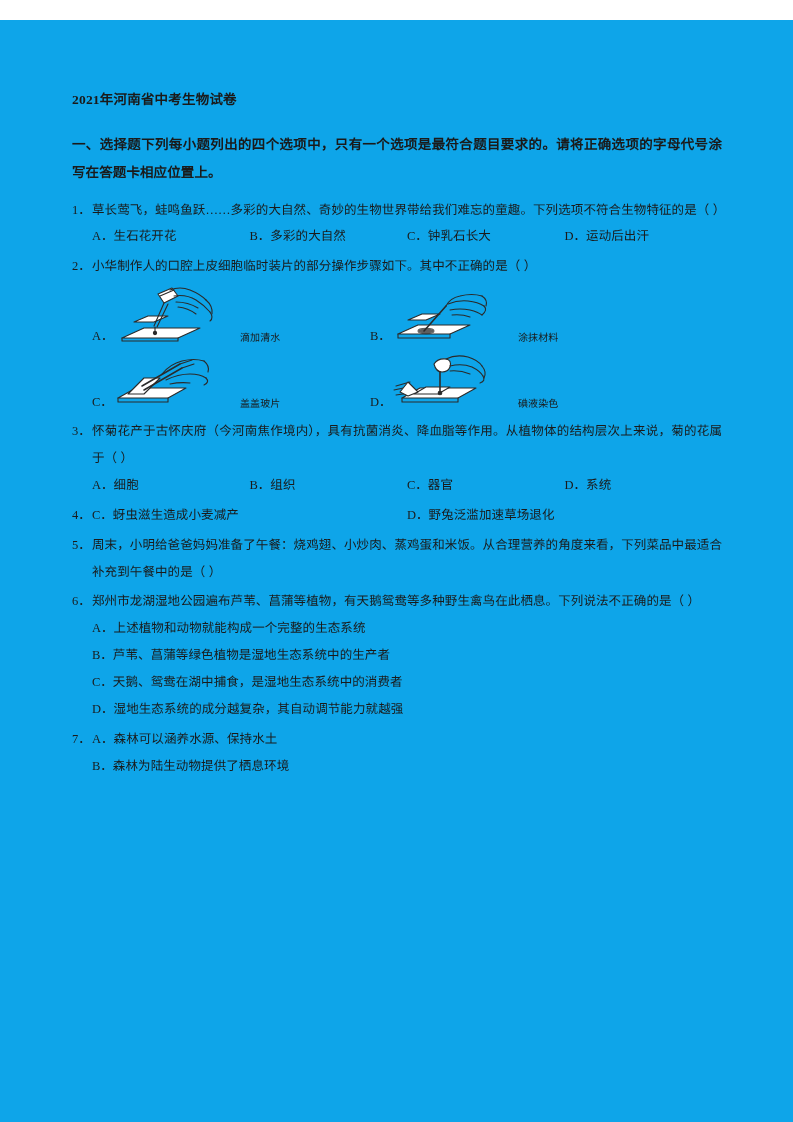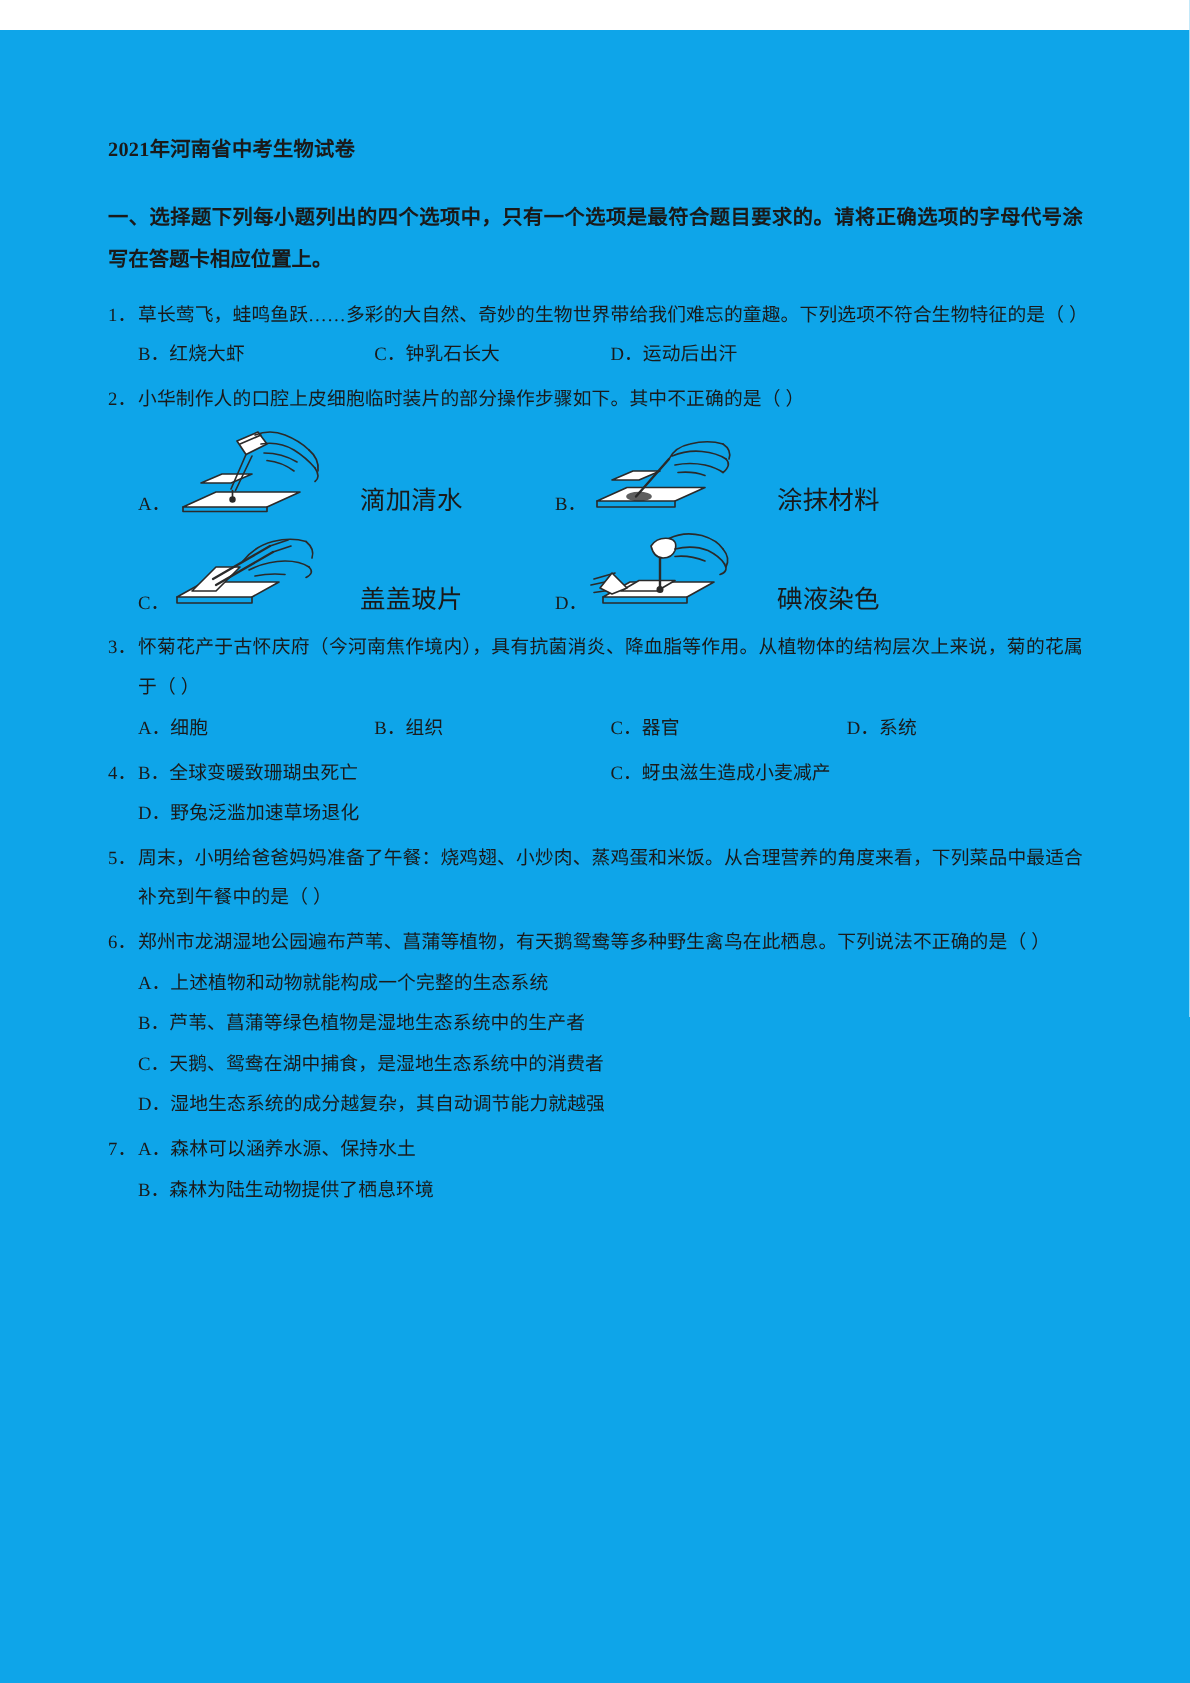--- a/index.html
+++ b/index.html
@@ -120,21 +120,21 @@
     flex: 0 0 118px;
     height: 62px;
     position: relative;
   }
   .fig-art svg {
     position: absolute;
     left: 0;
     bottom: 0;
   }
   .fig-caption {
-    font-size: 17px;
+    font-size: 10px;
     padding-bottom: 4px;
     padding-left: 8px;
     letter-spacing: 0.1px;
   }
 </style>
 </head>
 <body>
 
 <div class="page">
   <div class="content">
@@ -143,21 +143,24 @@
 
     <div class="section-head">一、选择题下列每小题列出的四个选项中，只有一个选项是最符合题目要求的。请将正确选项的字母代号涂写在答题卡相应位置上。</div>
 
     <div class="q-block">
       <div class="q-stem">
         <span class="q-num">1．</span>
         <span>草长莺飞，蛙鸣鱼跃……多彩的大自然、奇妙的生物世界带给我们难忘的童趣。下列选项不符合生物特征的是（      ）</span>
       </div>
       <div class="opts row4">
         <div class="opt">
-          <span class="opt-letter">B．</span><span class="opt-text">红烧大虾</span>
+          <span class="opt-letter">A．</span><span class="opt-text">生石花开花</span>
+        </div>
+        <div class="opt">
+          <span class="opt-letter">B．</span><span class="opt-text">多彩的大自然</span>
         </div>
         <div class="opt">
           <span class="opt-letter">C．</span><span class="opt-text">钟乳石长大</span>
         </div>
         <div class="opt">
           <span class="opt-letter">D．</span><span class="opt-text">运动后出汗</span>
         </div>
       </div>
     </div>
 
@@ -316,23 +319,20 @@
         </div>
       </div>
     </div>
 
     <div class="q-block">
       <div class="q-stem">
         <span class="q-num">4．</span>
       </div>
       <div class="opts grid2">
         <div class="opt">
-          <span class="opt-letter">B．</span><span class="opt-text">全球变暖致珊瑚虫死亡</span>
-        </div>
-        <div class="opt">
           <span class="opt-letter">C．</span><span class="opt-text">蚜虫滋生造成小麦减产</span>
         </div>
         <div class="opt">
           <span class="opt-letter">D．</span><span class="opt-text">野兔泛滥加速草场退化</span>
         </div>
       </div>
     </div>
 
     <div class="q-block">
       <div class="q-stem">

